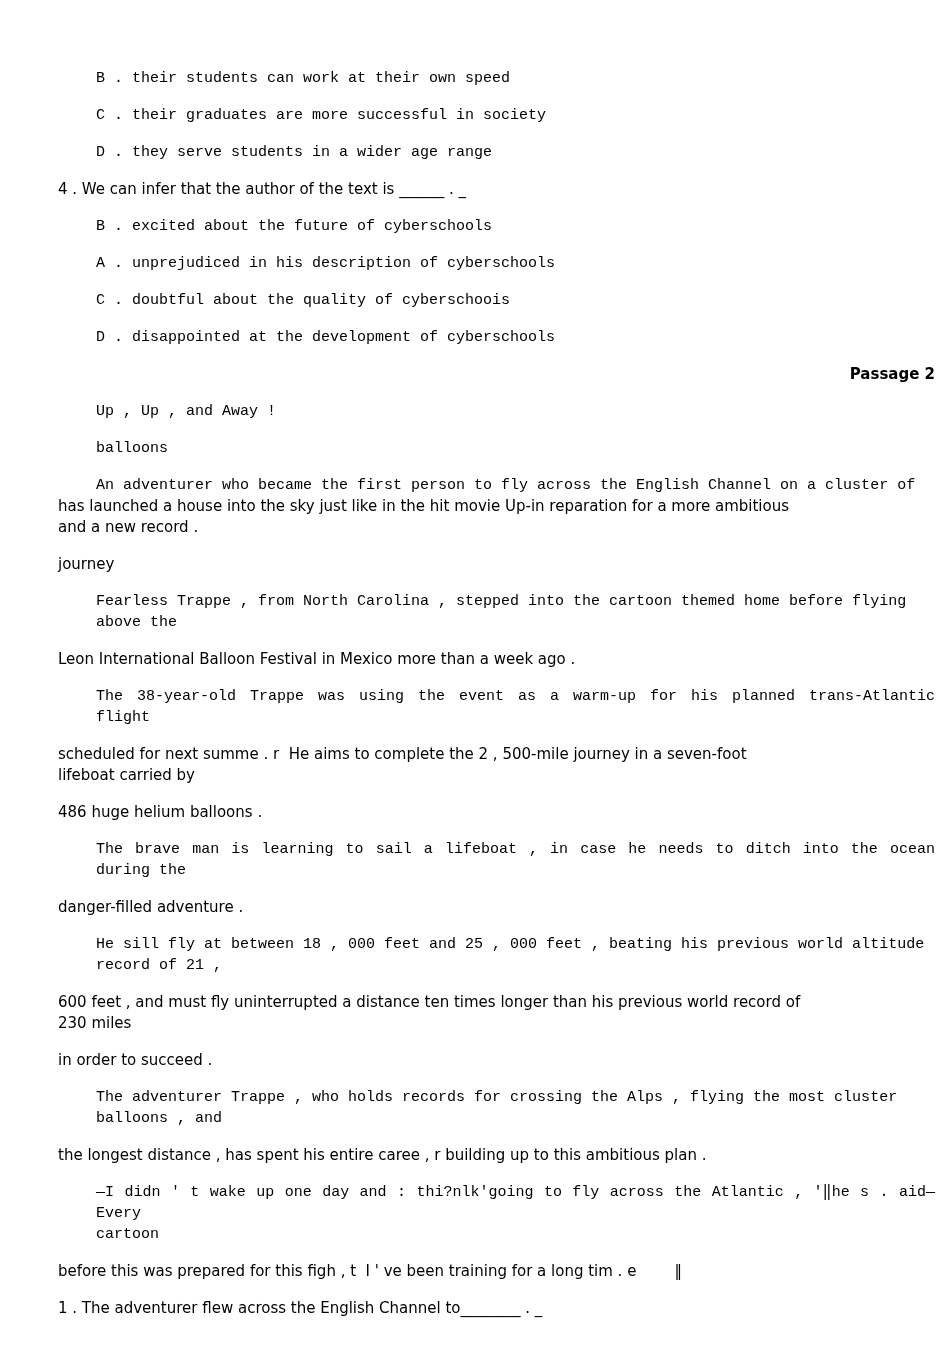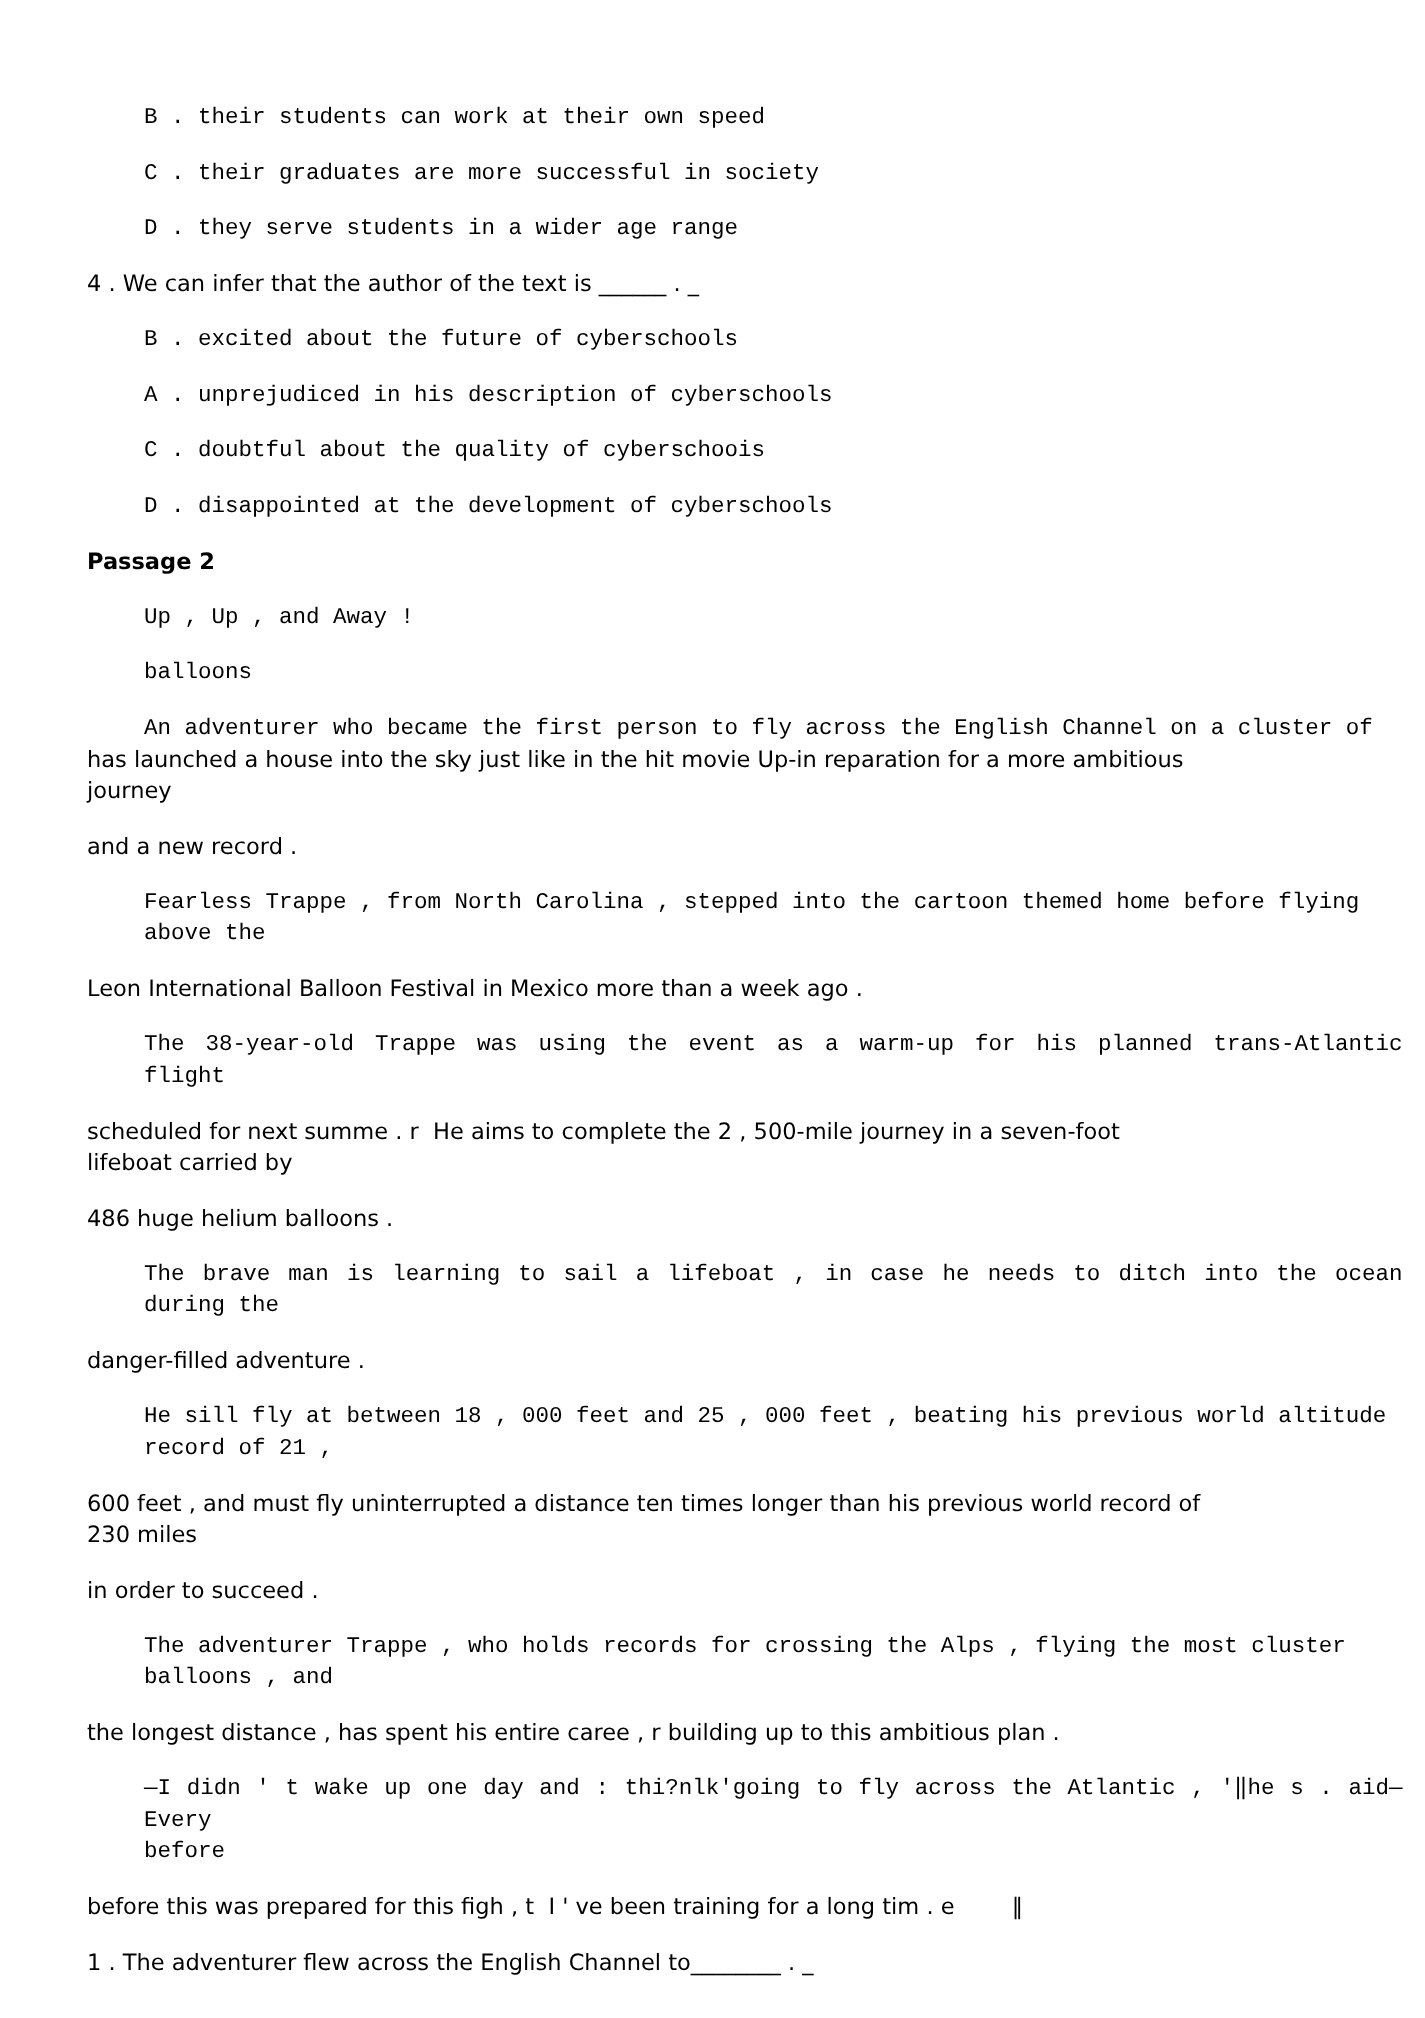--- a/index.html
+++ b/index.html
@@ -12,21 +12,21 @@
     overflow: hidden;
   }
   .doc { padding: 68px 15px 0 58px; }
   .line {
     line-height: 21px;
     margin-bottom: 16px;
     white-space: pre-wrap;
   }
   .tight { margin-bottom: 0; }
   .ind { padding-left: 38px; font-family: Liberation Mono, monospace; }
-  .center { text-align: left; }
+  .center { text-align: right; }
   .bold { font-weight: bold; }
   .jfull {
     white-space: normal;
     text-align: justify;
     text-align-last: justify;
   }
   .two-col span { display: inline-block; vertical-align: top; }
   .two-col .col-a { width: 274px; }
 </style>
 </head>
@@ -43,22 +43,22 @@
   <div class="line ind">A . unprejudiced in his description of cyberschools</div>
   <div class="line ind">C . doubtful about the quality of cyberschoois</div>
   <div class="line ind">D . disappointed at the development of cyberschools</div>
 
   <div class="line center bold">Passage 2</div>
   <div class="line ind">Up , Up , and Away !</div>
 
   <div class="line ind">balloons</div>
   <div class="line ind tight">An adventurer who became the first person to fly across the English Channel on a cluster of</div>
   <div class="line tight">has launched a house into the sky just like in the hit movie Up-in reparation for a more ambitious</div>
+  <div class="line">and a new record .</div>
   <div class="line">journey</div>
-  <div class="line">and a new record .</div>
 
   <div class="line ind tight">Fearless Trappe , from North Carolina , stepped into the cartoon themed home before flying</div>
   <div class="line ind">above the</div>
   <div class="line">Leon International Balloon Festival in Mexico more than a week ago .</div>
 
   <div class="line ind tight jfull">The 38-year-old Trappe was using the event as a warm-up for his planned trans-Atlantic</div>
   <div class="line ind">flight</div>
   <div class="line tight">scheduled for next summe . r  He aims to complete the 2 , 500-mile journey in a seven-foot</div>
   <div class="line">lifeboat carried by</div>
   <div class="line">486 huge helium balloons .</div>
@@ -71,21 +71,21 @@
   <div class="line ind">record of 21 ,</div>
   <div class="line tight">600 feet , and must fly uninterrupted a distance ten times longer than his previous world record of</div>
   <div class="line">230 miles</div>
   <div class="line">in order to succeed .</div>
 
   <div class="line ind tight">The adventurer Trappe , who holds records for crossing the Alps , flying the most cluster</div>
   <div class="line ind">balloons , and</div>
   <div class="line">the longest distance , has spent his entire caree , r building up to this ambitious plan .</div>
 
   <div class="line ind tight jfull">—I didn ' t wake up one day and : thi?nlk'going to fly across the Atlantic , '‖he s . aid—Every</div>
-  <div class="line ind">before</div>
+  <div class="line ind">cartoon</div>
   <div class="line">before this was prepared for this figh , t  I ' ve been training for a long tim . e        ‖</div>
 
   <div class="line">1 . The adventurer flew across the English Channel to________ . _</div>
   <div class="line ind two-col">
     <span class="col-a">A . test the balloons</span>
     
   </div>
 
 </div>
 

